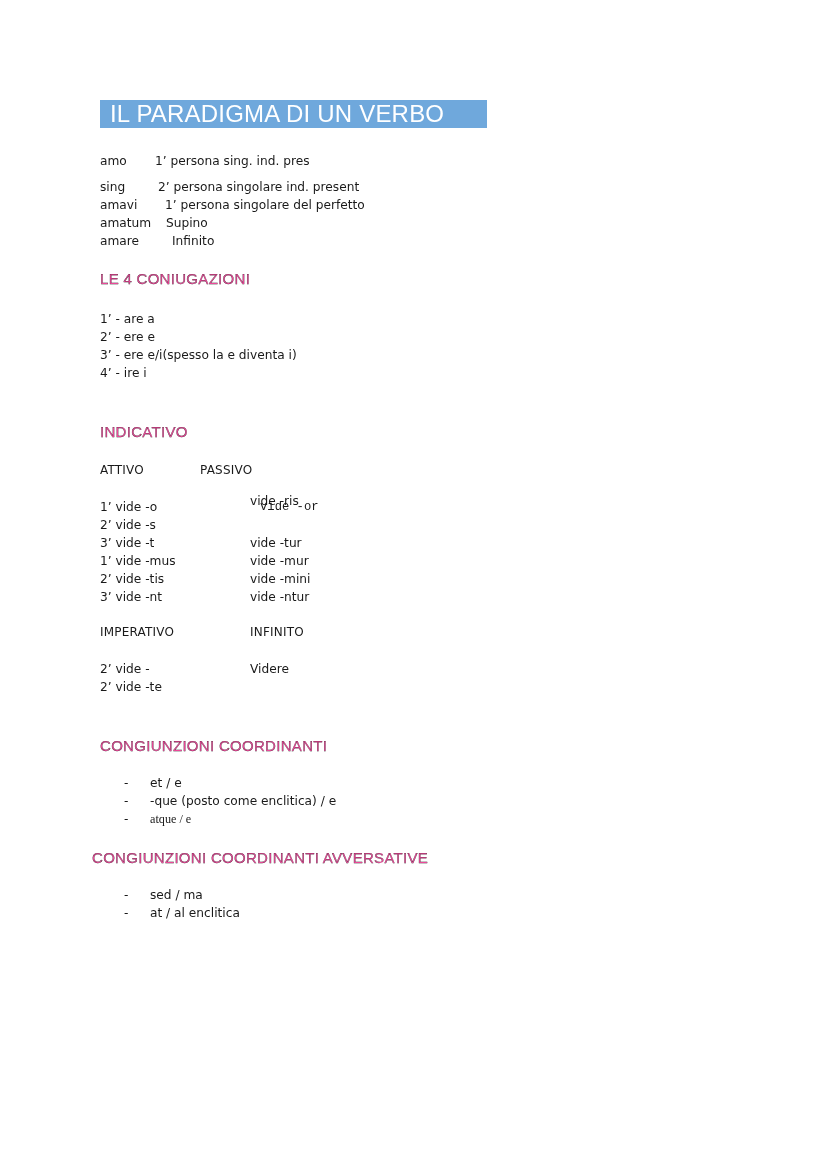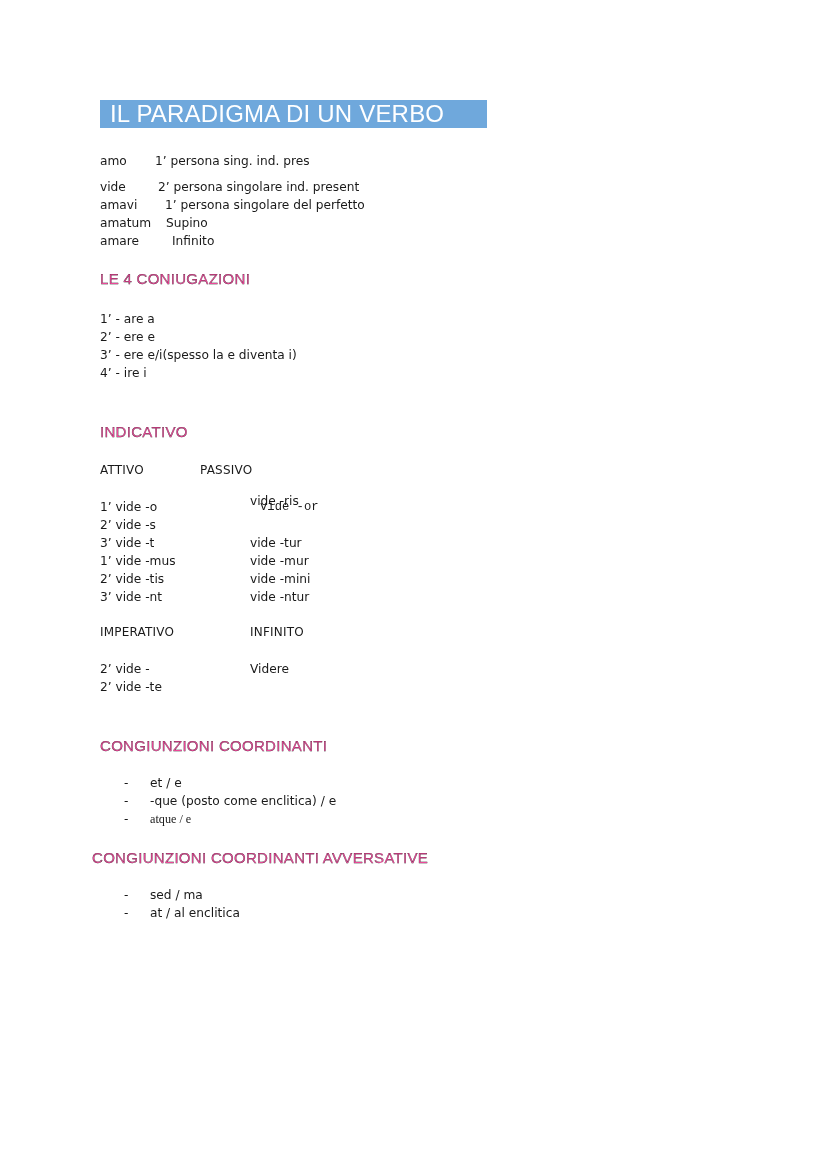--- a/index.html
+++ b/index.html
@@ -65,21 +65,21 @@
 <div class="page">
 
   <div class="abs title">IL PARADIGMA DI UN VERBO</div>
 
   <div>
     <div class="row body-text" style="left:100px; top:152px;">
       <span>amo</span>
       <span class="abs" style="left:55px; top:0;">1’ persona sing. ind. pres</span>
     </div>
     <div class="row body-text" style="left:100px; top:178px;">
-      <span>vide</span>
+      <span>sing</span>
       <span class="abs" style="left:58px; top:0;">2’ persona singolare ind. present</span>
     </div>
     <div class="row body-text" style="left:100px; top:196px;">
       <span>amavi</span>
       <span class="abs" style="left:65px; top:0;">1’ persona singolare del perfetto</span>
     </div>
     <div class="row body-text" style="left:100px; top:214px;">
       <span>amatum</span>
       <span class="abs" style="left:66px; top:0;">Supino</span>
     </div>

